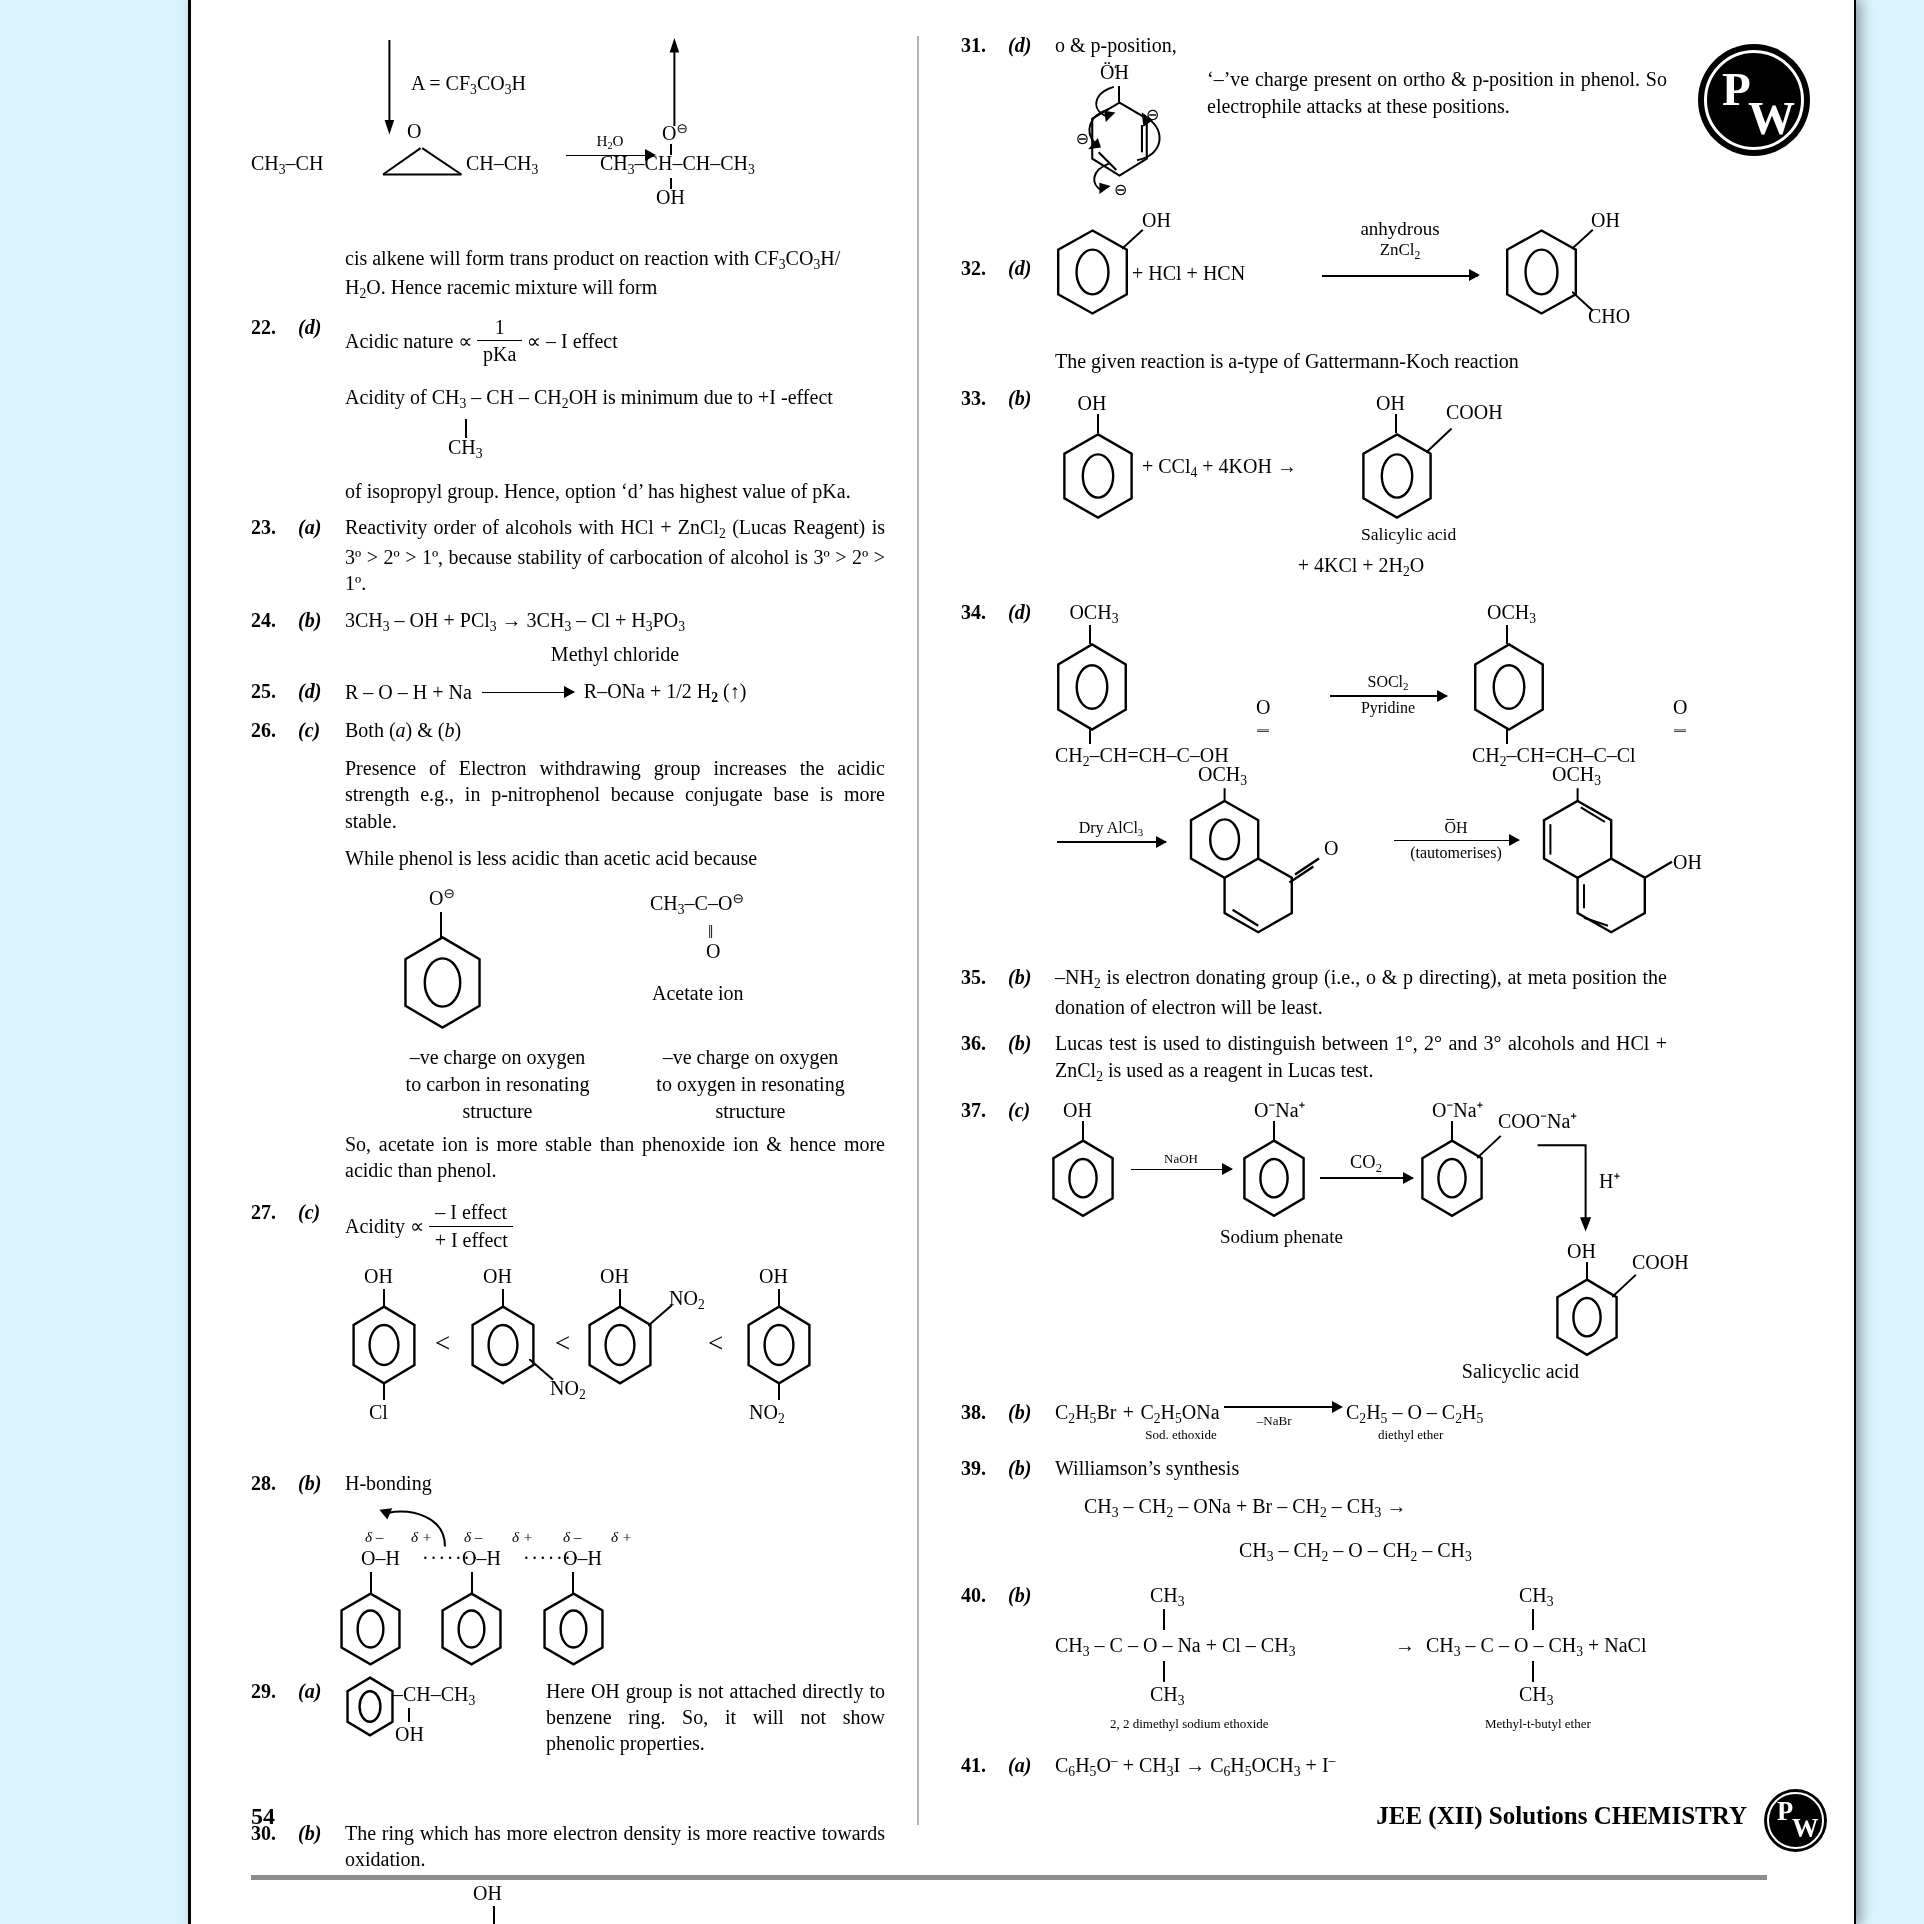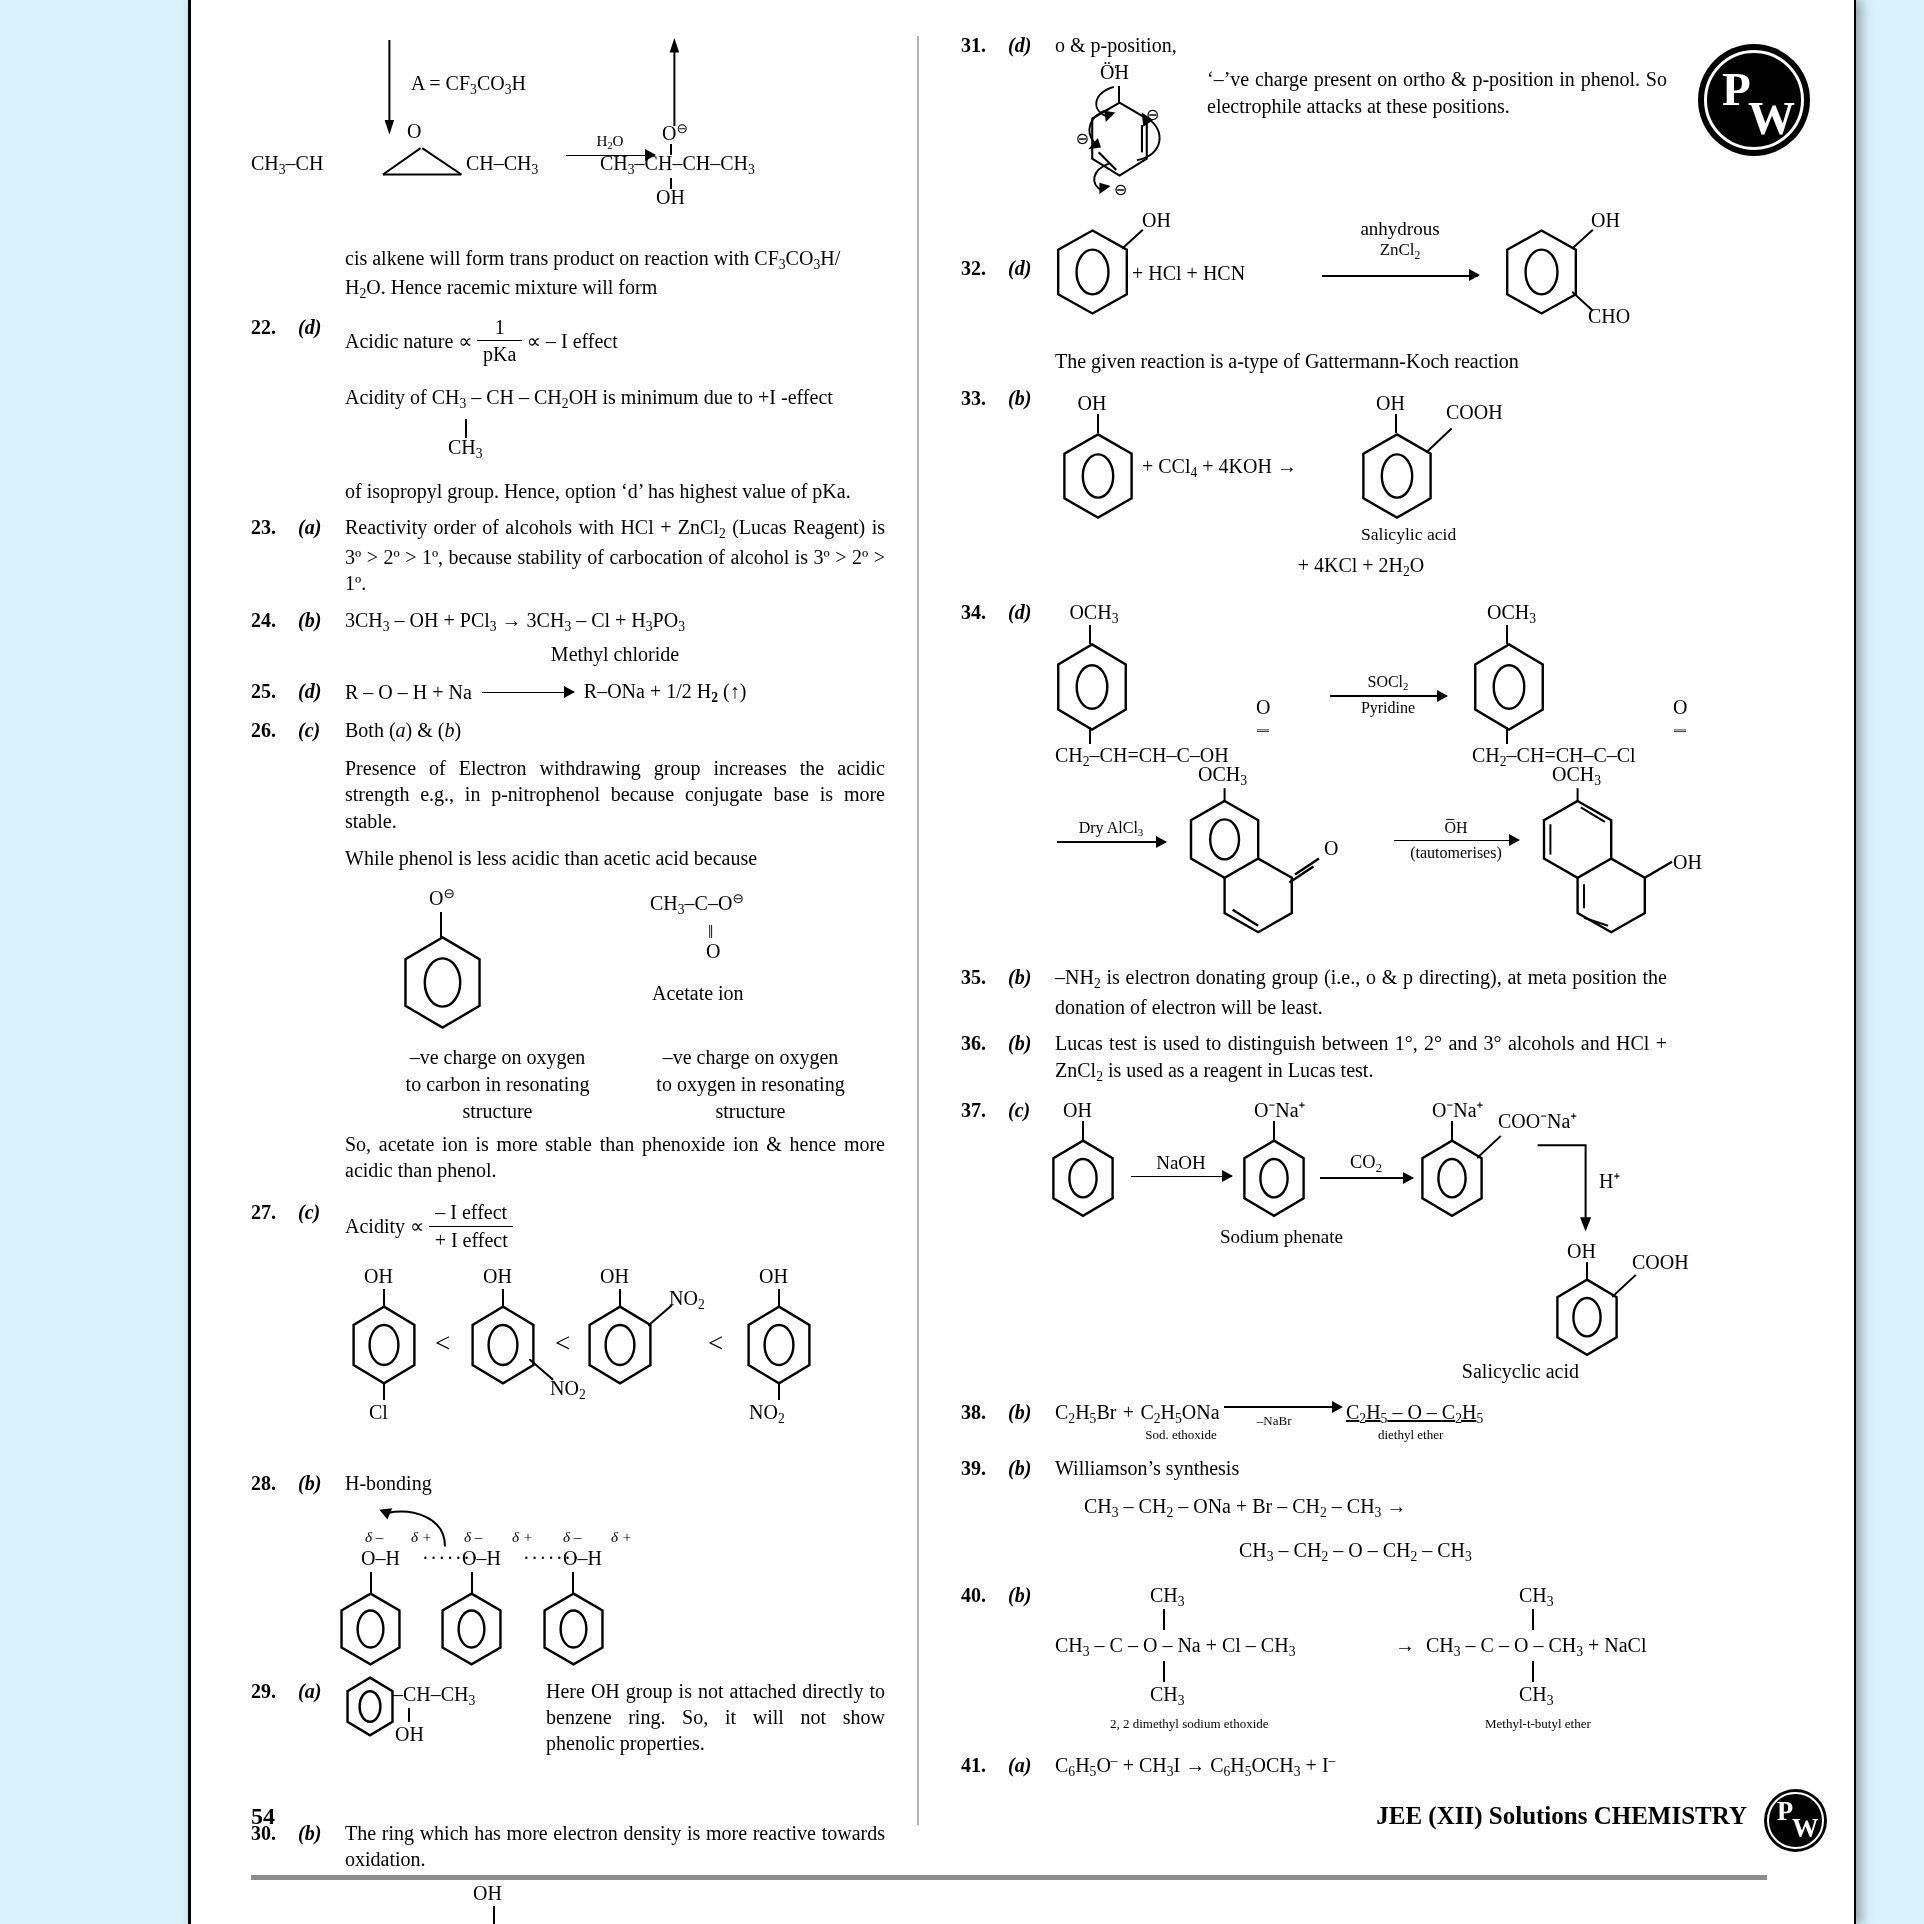--- a/index.html
+++ b/index.html
@@ -611,21 +611,21 @@
           <span class="lbl" style="left:8px;top:0px;">OH</span>
           <span class="vbar" style="position:absolute;left:27px;top:24px;height:19px;"></span>
           <span style="position:absolute;left:-4.8px;top:42px;width:66px;height:80px;">
             <svg class="hexsvg" viewBox="0 0 82 100">
                 <polygon points="41,2 78,24 78,74 41,96 4,74 4,24" fill="none" stroke="#000" stroke-width="3"></polygon>
                 <ellipse cx="41" cy="49" rx="17" ry="24" fill="none" stroke="#000" stroke-width="3"></ellipse>
               </svg>
           </span>
 
           <div class="arrow" style="position:absolute;left:74px;top:55px;width:104px;">
-            <span class="lbl" style="position:static;display:block;font-size:19px;text-align:center;">NaOH</span>
+            <span class="lbl" style="position:static;display:block;font-size:13px;text-align:center;">NaOH</span>
             <span class="ln" style="width:101px;"></span>
           </div>
 
           <span class="lbl" style="left:199px;top:0px;">O⁻Na⁺</span>
           <span class="vbar" style="position:absolute;left:218px;top:24px;height:19px;"></span>
           <span style="position:absolute;left:186px;top:42px;width:66px;height:80px;">
             <svg class="hexsvg" viewBox="0 0 82 100">
                 <polygon points="41,2 78,24 78,74 41,96 4,74 4,24" fill="none" stroke="#000" stroke-width="3"></polygon>
                 <ellipse cx="41" cy="49" rx="17" ry="24" fill="none" stroke="#000" stroke-width="3"></ellipse>
               </svg>
@@ -683,21 +683,21 @@
           </span>
           <span style="margin:0 6.4px;">+</span>
           <span style="position:relative;">
             <span>C</span><span class="sub">2</span><span>H</span><span class="sub">5</span><span>ONa</span>
             <span class="xsm" style="position:absolute;left:4.8px;top:27px;white-space:nowrap;">Sod. ethoxide</span>
           </span>
           <span class="arrow" style="width:120px;margin:0 3.2px;position:relative;top:4.8px;">
             <span class="ln" style="width:117px;"></span>
             <span class="xsm" style="position:absolute;left:34px;top:8px;">–NaBr</span>
           </span>
-          <span style="position:relative;text-decoration:underline;">
+          <span style="position:relative;">
             <span>C</span><span class="sub">2</span><span>H</span><span class="sub">5</span><span> – O – </span><span>C</span><span class="sub">2</span><span>H</span><span class="sub">5</span>
             <span class="xsm" style="position:absolute;left:32px;top:27px;white-space:nowrap;">diethyl ether</span>
           </span>
         </div>
       </div>
     </div>
 
     <div class="item" style="margin-top:27px;">
       <div class="num">39.</div>
       <div class="opt">(b)</div>

